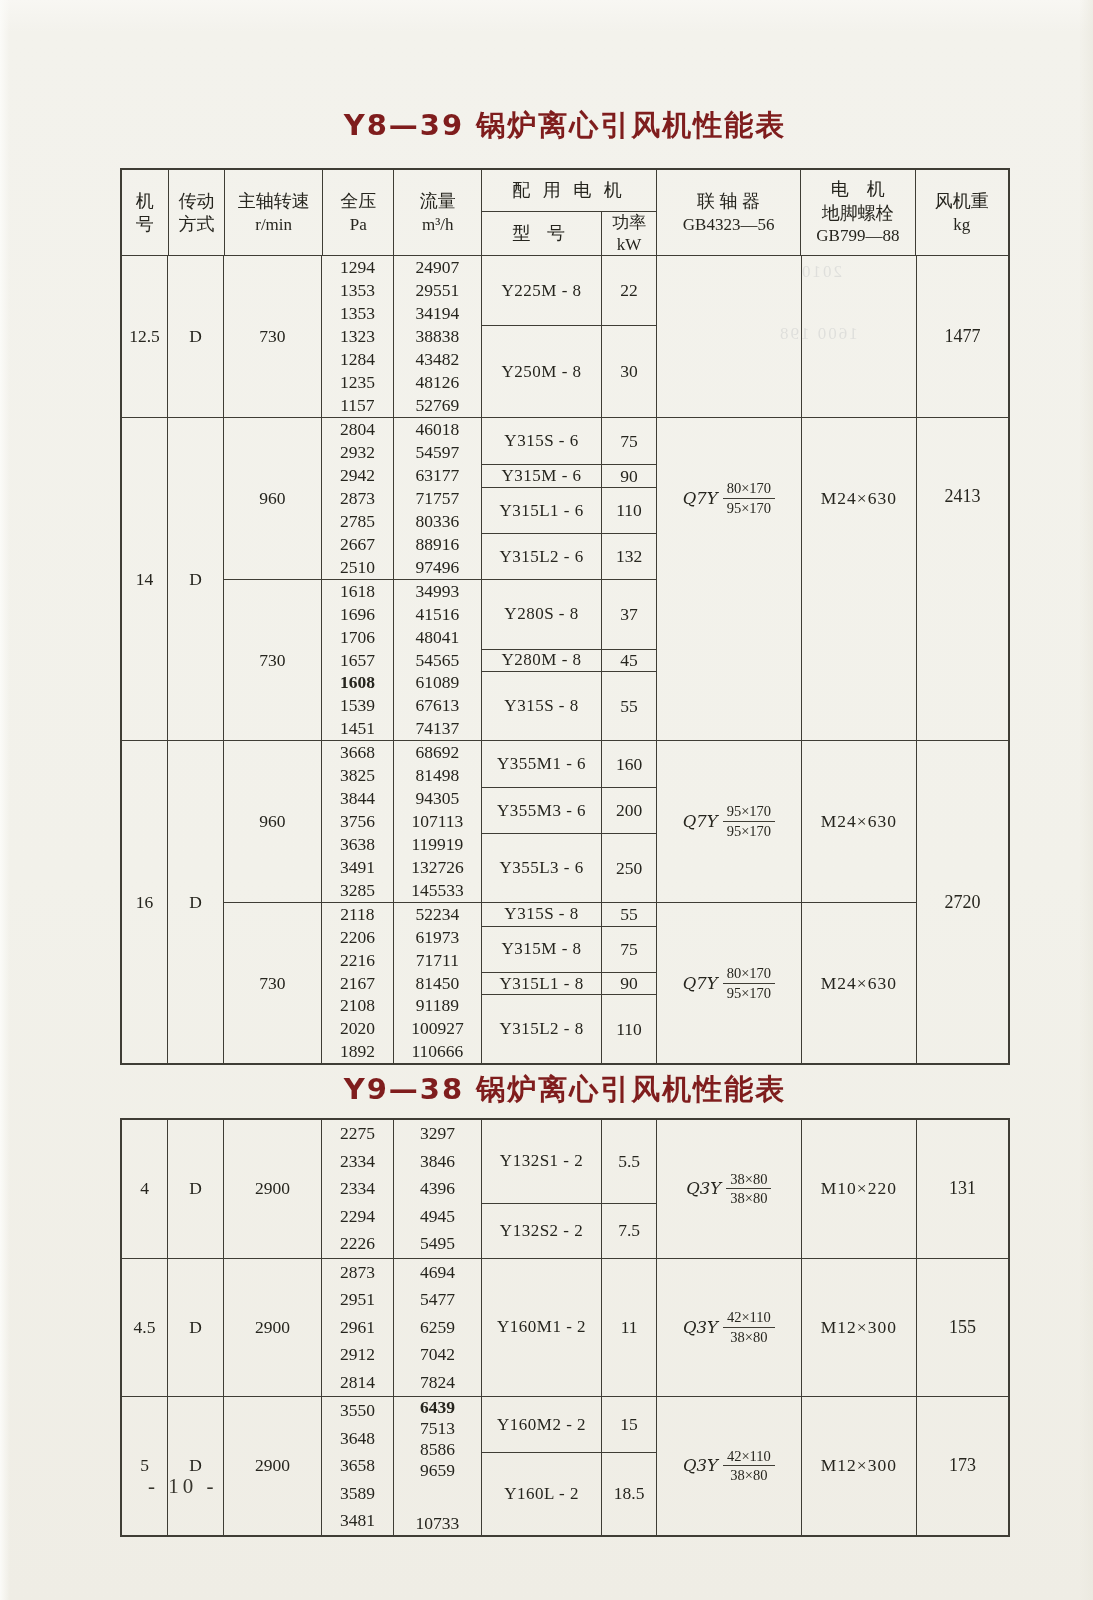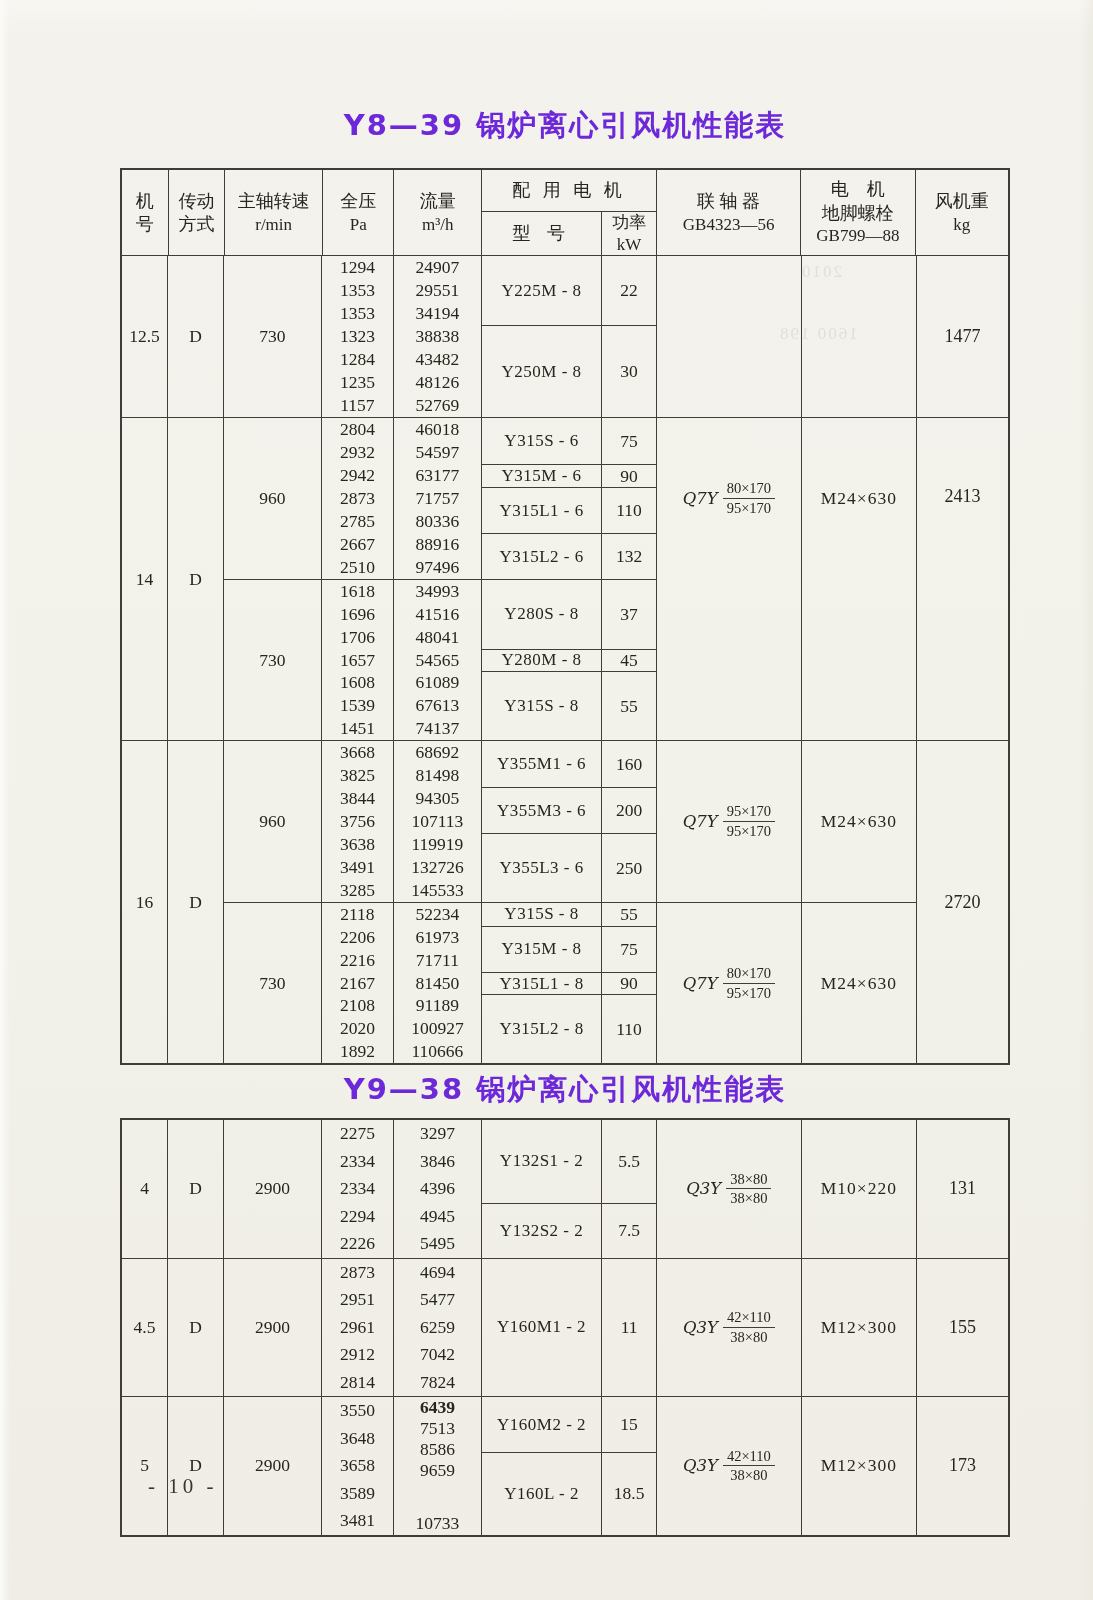--- a/index.html
+++ b/index.html
@@ -12,21 +12,21 @@
   .page{position:absolute;inset:0;}
   
   .page:before{content:"";position:absolute;left:0;top:0;width:10px;height:100%;
     background:linear-gradient(90deg,#fbfbf8,rgba(251,251,248,0));}
   .page:after{content:"";position:absolute;right:0;top:0;width:14px;height:100%;
     background:linear-gradient(270deg,#e9e7dd,rgba(233,231,221,0));opacity:.6;}
 
   .t-title{
     position:absolute;left:120px;width:890px;text-align:center;
     font-family:"DejaVu Sans","Liberation Sans",sans-serif;
-    font-weight:700;font-size:29px;letter-spacing:2px;color:#6d28d9;
+    font-weight:700;font-size:29px;letter-spacing:2px;color:#7f1d1d;
   }
   .title1{top:106px;}
   .title2{top:1070px;}
 
   .tbl{position:absolute;left:120px;width:890px;border:2px solid #3f3d35;box-sizing:border-box;}
   .tbl1{top:168px;}
   .tbl2{top:1118px;}
 
   
   .hdr{display:flex;height:85px;border-bottom:1.5px solid #3f3d35;align-items:stretch;
@@ -230,21 +230,21 @@
                 <span class="bolt-txt">M24×630</span>
               </div>
             </div>
             <div class="sub" style="height: 161px;">
               <div class="c w-speed vb bt">730</div>
               <div class="c colstack w-pres vb bt">
                 <div class="vr" style="height: 23px;">1618</div>
                 <div class="vr" style="height: 23px;">1696</div>
                 <div class="vr" style="height: 23px;">1706</div>
                 <div class="vr" style="height: 23px;">1657</div>
-                <div class="vr" style="height: 23px;">1608</div>
+                <div class="vr" style="height: 23px; font-weight: bold;">1608</div>
                 <div class="vr" style="height: 23px;">1539</div>
                 <div class="vr" style="height: 23px;">1451</div>
               </div>
               <div class="c colstack w-flow vb bt">
                 <div class="vr" style="height: 23px;">34993</div>
                 <div class="vr" style="height: 23px;">41516</div>
                 <div class="vr" style="height: 23px;">48041</div>
                 <div class="vr" style="height: 23px;">54565</div>
                 <div class="vr" style="height: 23px;">61089</div>
                 <div class="vr" style="height: 23px;">67613</div>

